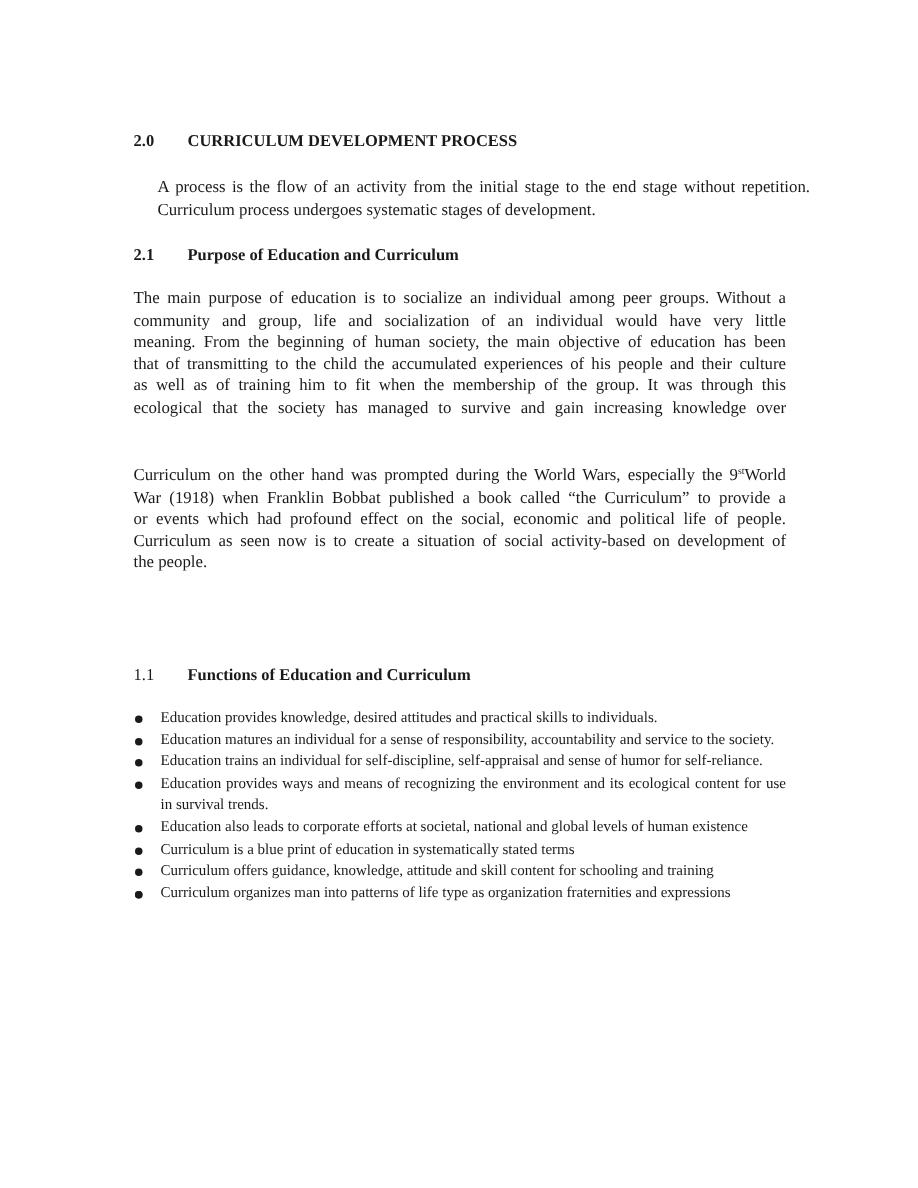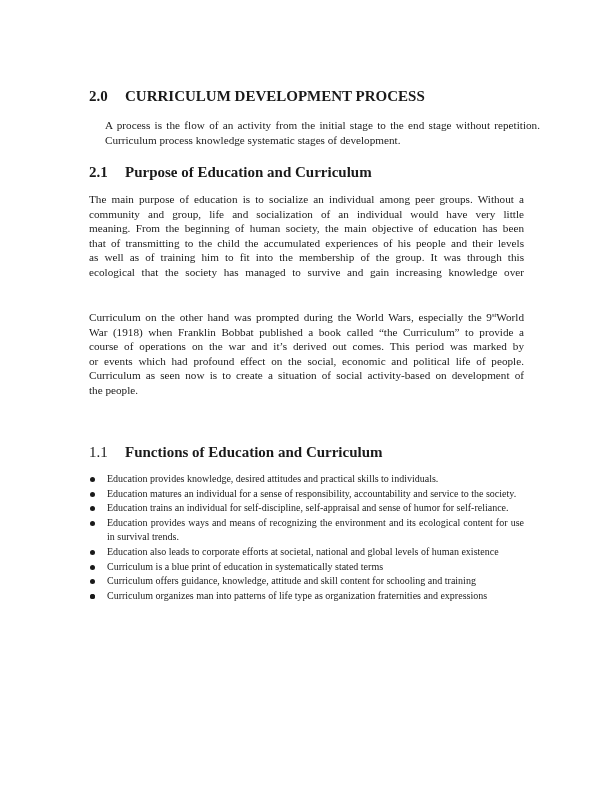--- a/index.html
+++ b/index.html
@@ -1,19 +1,19 @@
 <!DOCTYPE html>
 <html><head>
   <meta charset="utf-8">
   <style>
     html, body { margin: 0; padding: 0; background: #ffffff; }
     body { width: 612px; height: 792px; position: relative; overflow: hidden;
            font-family: "Liberation Serif", serif; color: #1a1a1a; }
     .page { position: absolute; left: 89px; top: 0; width: 435px; }
-    .h { position: absolute; left: 0; font-weight: bold; font-size: 15px; white-space: nowrap; }
+    .h { position: absolute; left: 0; font-weight: bold; font-size: 11px; white-space: nowrap; }
     .h .num { display: inline-block; width: 36px; }
     .h .num.plain { font-weight: normal; }
     .p { position: absolute; left: 0; width: 435px; font-size: 11.2px; line-height: 14.6px;
          text-align: justify; margin: 0; }
     .p .ln { display: block; text-align: justify; text-align-last: justify; white-space: nowrap; }
     .p .ln.last { text-align-last: left; }
     sup { font-size: 6.5px; vertical-align: 4px; line-height: 0; }
     ul.bullets { position: absolute; left: 0; top: 472px; width: 435px; margin: 0; padding: 0; list-style: none;
                  font-size: 10px; line-height: 14.6px; }
     ul.bullets li { position: relative; padding-left: 18px; text-align: justify; }
@@ -24,40 +24,39 @@
 <body>
 
 <div class="page">
 
   <div class="h" style="top:88px;">
     <span class="num">2.0</span><span>CURRICULUM DEVELOPMENT PROCESS</span>
   </div>
 
   <div class="p" style="top:118px;margin-left:16px;">
     <span class="ln">A process is the flow of an activity from the initial stage to the end stage without repetition.</span>
-    <span class="ln last">Curriculum process knowledge systematic stages of development.</span>
+    <span class="ln last">Curriculum process undergoes systematic stages of development.</span>
   </div>
 
   <div class="h" style="top:164px;">
     <span class="num">2.1</span><span>Purpose of Education and Curriculum</span>
   </div>
 
   <div class="p" style="top:192px;">
     <span class="ln">The main purpose of education is to socialize an individual among peer groups. Without a</span>
     <span class="ln">community and group, life and socialization of an individual would have very little</span>
     <span class="ln">meaning. From the beginning of human society, the main objective of education has been</span>
-    <span class="ln">that of transmitting to the child the accumulated experiences of his people and their levels</span>
-    <span class="ln">as well as of training him to fit into the membership of the group. It was through this</span>
+    <span class="ln">that of transmitting to the child the accumulated experiences of his people and their culture</span>
+    <span class="ln">as well as of training him to fit when the membership of the group. It was through this</span>
     <span class="ln">ecological that the society has managed to survive and gain increasing knowledge over</span>
   </div>
 
   <div class="p" style="top:310px;">
     <span class="ln"><span>Curriculum on the other hand was prompted during the World Wars, especially the 9</span><sup>st</sup><span>World</span></span>
     <span class="ln">War (1918) when Franklin Bobbat published a book called “the Curriculum” to provide a</span>
-    <span class="ln">course of operations on the war and it’s derived out comes. This period was marked by</span>
     <span class="ln">or events which had profound effect on the social, economic and political life of people.</span>
     <span class="ln">Curriculum as seen now is to create a situation of social activity-based on development of</span>
     <span class="ln last">the people.</span>
   </div>
 
   <div class="h" style="top:444px;">
     <span class="num plain">1.1</span><span>Functions of Education and Curriculum</span>
   </div>
 
   <ul class="bullets">

